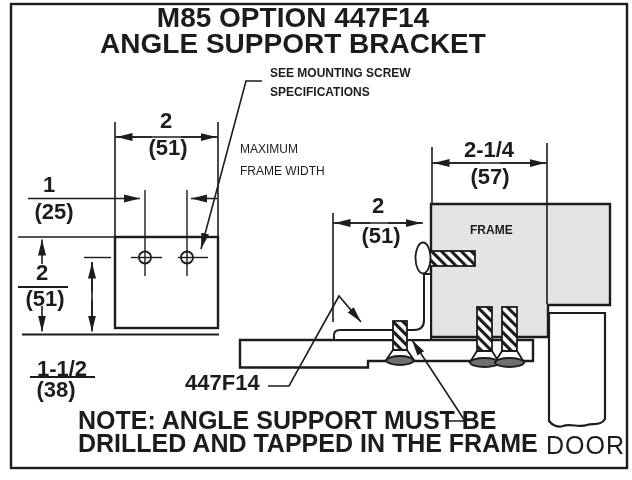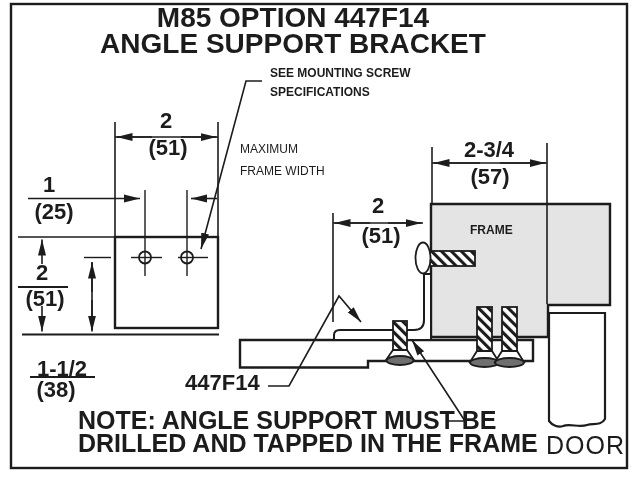--- a/index.html
+++ b/index.html
@@ -160,21 +160,21 @@
 
   <div class="t b fs22 c" style="left:42px;top:262px;">2</div>
   <div class="t b fs22 c" style="left:45px;top:288px;">(51)</div>
 
   <div class="t b fs22 c" style="left:62px;top:350px;margin-top:8px;">1-1/2</div>
   <div class="t b fs22 c" style="left:56px;top:379px;">(38)</div>
 
   <div class="t b fs22 c" style="left:378px;top:195px;">2</div>
   <div class="t b fs22 c" style="left:381px;top:225px;">(51)</div>
 
-  <div class="t b fs22 c" style="left:489px;top:139px;">2-3/4</div>
+  <div class="t b fs22 c" style="left:489px;top:139px;">2-1/4</div>
   <div class="t b fs22 c" style="left:490px;top:166px;">(57)</div>
 
   <div class="t b fs20" style="left:470px;top:224px;">FRAME</div>
   <div class="t fs21" style="left:546px;top:433px;letter-spacing:1px;">DOOR</div>
   <div class="t b fs22" style="left:185px;top:372px;">447F14</div>
 
   <div class="t b fs21" style="left:78px;top:408px;">NOTE: ANGLE SUPPORT MUST BE</div>
   <div class="t b fs21" style="left:78px;top:431px;">DRILLED AND TAPPED IN THE FRAME</div>
 
 </div>

